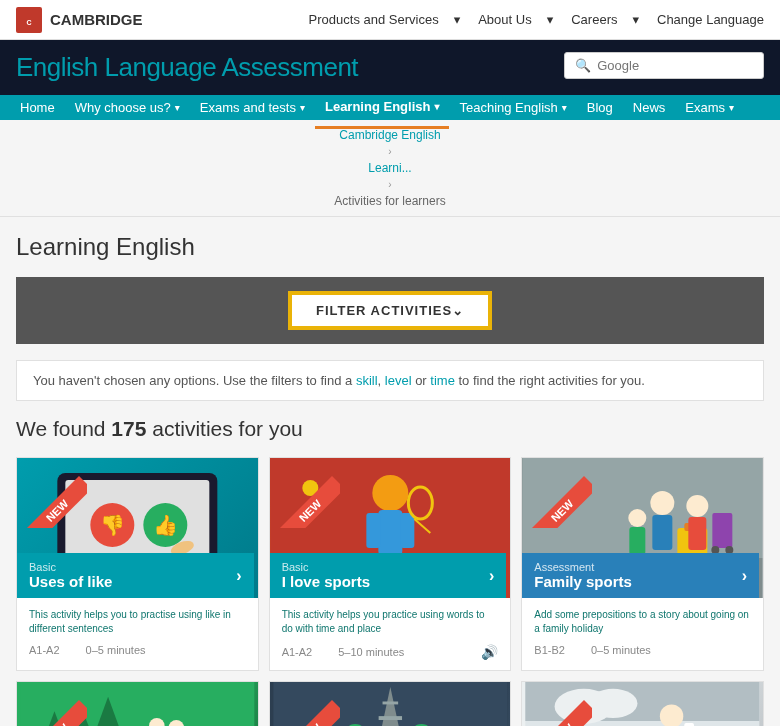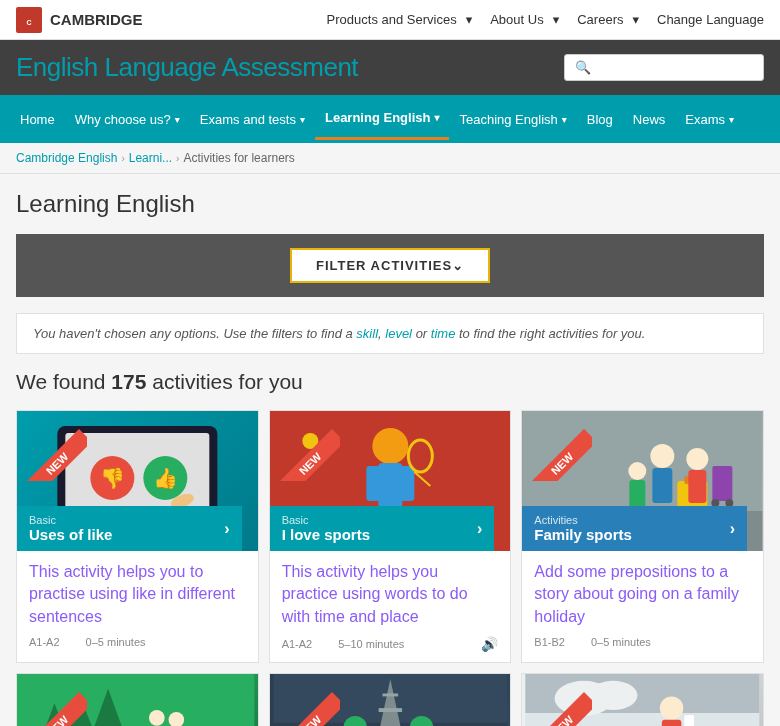--- a/index.html
+++ b/index.html
@@ -31,28 +31,28 @@
       display: flex;
       gap: 18px;
       align-items: center;
       font-size: 13px;
       color: #333;
     }
     .top-nav-links span {
       cursor: pointer;
       display: flex;
       align-items: center;
-      gap: 9px;
+      gap: 15px;
     }
 
     
     .header {
-      background: #404040;
-      display: flex;
-      align-items: center;
+      background: #0f172a;
+      display: flex;
+      align-items: flex-start;
       justify-content: space-between;
       padding: 12px 16px;
     }
     .header-title {
       font-size: 26px;
       font-weight: 300;
       color: #009dad;
       letter-spacing: -0.5px;
     }
     .search-bar {
@@ -76,21 +76,21 @@
       font-size: 13px;
       margin-right: 6px;
     }
 
     
     .main-nav {
       background: #009dad;
       display: flex;
       align-items: center;
       padding: 0 10px;
-      height: 48px;
+      height: 25px;
     }
     .main-nav-item {
       color: #fff;
       font-size: 13px;
       padding: 0 10px;
       height: 42px;
       display: flex;
       align-items: center;
       cursor: pointer;
       white-space: nowrap;
@@ -105,20 +105,21 @@
     
     .breadcrumb {
       background: #f5f5f5;
       padding: 8px 16px;
       font-size: 12px;
       color: #666;
       display: flex;
       align-items: center;
       gap: 4px;
       border-bottom: 1px solid #e0e0e0;
+      flex-direction: column;
     }
     .breadcrumb a { color: #009dad; text-decoration: none; }
     .breadcrumb-sep { color: #999; font-size: 10px; }
 
     
     .page-content { padding: 16px; background: #f5f5f5; }
     .page-heading {
       font-size: 24px;
       font-weight: 300;
       color: #333;
@@ -130,40 +131,39 @@
       background: #555;
       display: flex;
       align-items: center;
       justify-content: center;
       padding: 14px;
       margin-bottom: 16px;
     }
     .filter-btn {
       background: #fff;
       color: #333;
-      border: 2px solid #eab308;
+      border: 4px solid #eab308;
       padding: 8px 24px;
       font-size: 13px;
       font-weight: bold;
       letter-spacing: 1px;
       cursor: pointer;
       display: flex;
       align-items: center;
       gap: 0;
     }
 
     
     .filter-hint {
       font-size: 13px;
       color: #555;
       margin-bottom: 16px;
       background: #fff;
       padding: 12px 16px;
       border: 1px solid #e0e0e0;
-      font-style: italic;
     }
     .filter-hint a { color: #009dad; text-decoration: none; }
 
     
     .results-heading {
       font-size: 21px;
       font-weight: 300;
       color: #333;
       margin-bottom: 16px;
     }
@@ -224,21 +224,21 @@
     .card-label-bar {
       background: rgba(0,0,0,0.55);
       color: #fff;
       display: flex;
       align-items: center;
       justify-content: space-between;
       padding: 8px 12px;
       position: absolute;
       bottom: 0;
       left: 0;
-      right: 16px;
+      right: 4px;
     }
     .card-label-bar-teal {
       background: #009dad;
     }
     .card-label-bar-blue {
       background: #2980b9;
     }
     .card-label-info {
       display: flex;
       flex-direction: column;
@@ -257,22 +257,22 @@
       font-size: 16px;
       font-weight: bold;
     }
 
     
     .card-body {
       padding: 10px 12px;
       flex: 1;
     }
     .card-desc {
-      font-size: 16px;
-      color: #8b5cf6;
+      font-size: 10px;
+      color: #0f766e;
       line-height: 1.4;
       margin-bottom: 8px;
     }
     .card-meta {
       font-size: 11px;
       color: #888;
       display: flex;
       align-items: center;
       justify-content: space-between;
     }
@@ -329,20 +329,21 @@
     <span>
       <span>Change Language</span>
     </span>
   </div>
 </div>
 
 <div class="header">
   <h1 class="header-title">English Language Assessment</h1>
   <div class="search-bar">
     <span class="search-icon-small">🔍</span>
+    <input type="text" placeholder="Google" style="">
   </div>
 </div>
 
 <nav class="main-nav">
   <div class="main-nav-item">
     <span>Home</span>
   </div>
   <div class="main-nav-item">
     <span>Why choose us?</span>
     <span class="chevron-down">▾</span>
@@ -503,21 +504,21 @@
 
           <rect x="190" y="55" width="20" height="35" rx="2" fill="#8e44ad"></rect>
           <circle cx="193" cy="92" r="4" fill="#555"></circle>
           <circle cx="207" cy="92" r="4" fill="#555"></circle>
         </svg>
         <div class="ribbon-wrap">
           <div class="ribbon">NEW</div>
         </div>
         <div class="card-label-bar card-label-bar-blue">
           <div class="card-label-info">
-            <span class="card-level">Activities</span>
+            <span class="card-level">Assessment</span>
             <span class="card-title">Family sports</span>
           </div>
           <span class="card-arrow">›</span>
         </div>
       </div>
       <div class="card-body">
         <p class="card-desc">Add some prepositions to a story about going on a family holiday</p>
         <div class="card-meta">
           <div class="card-meta-left">
             <span>B1-B2</span>

